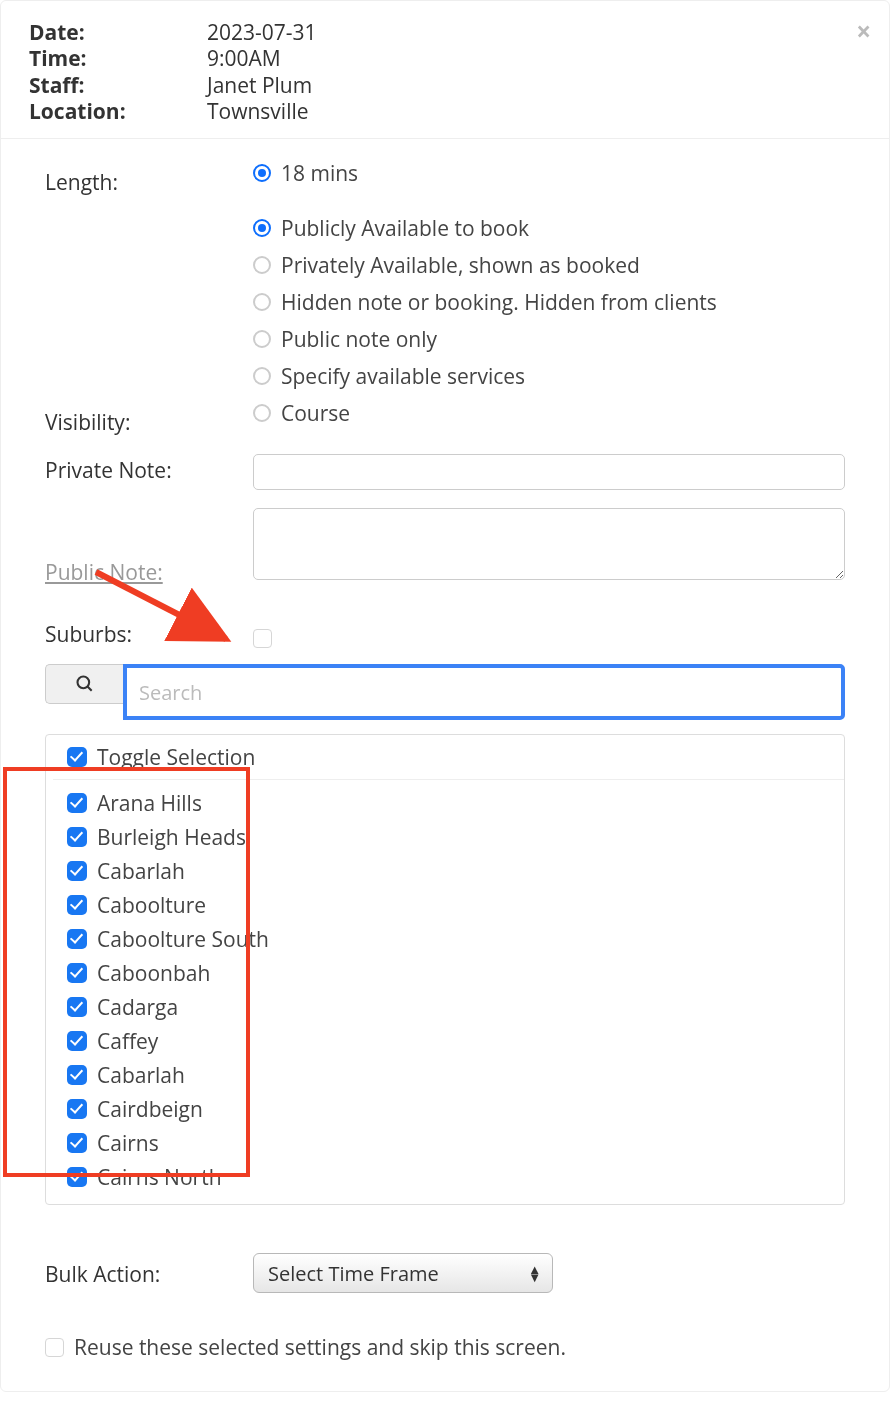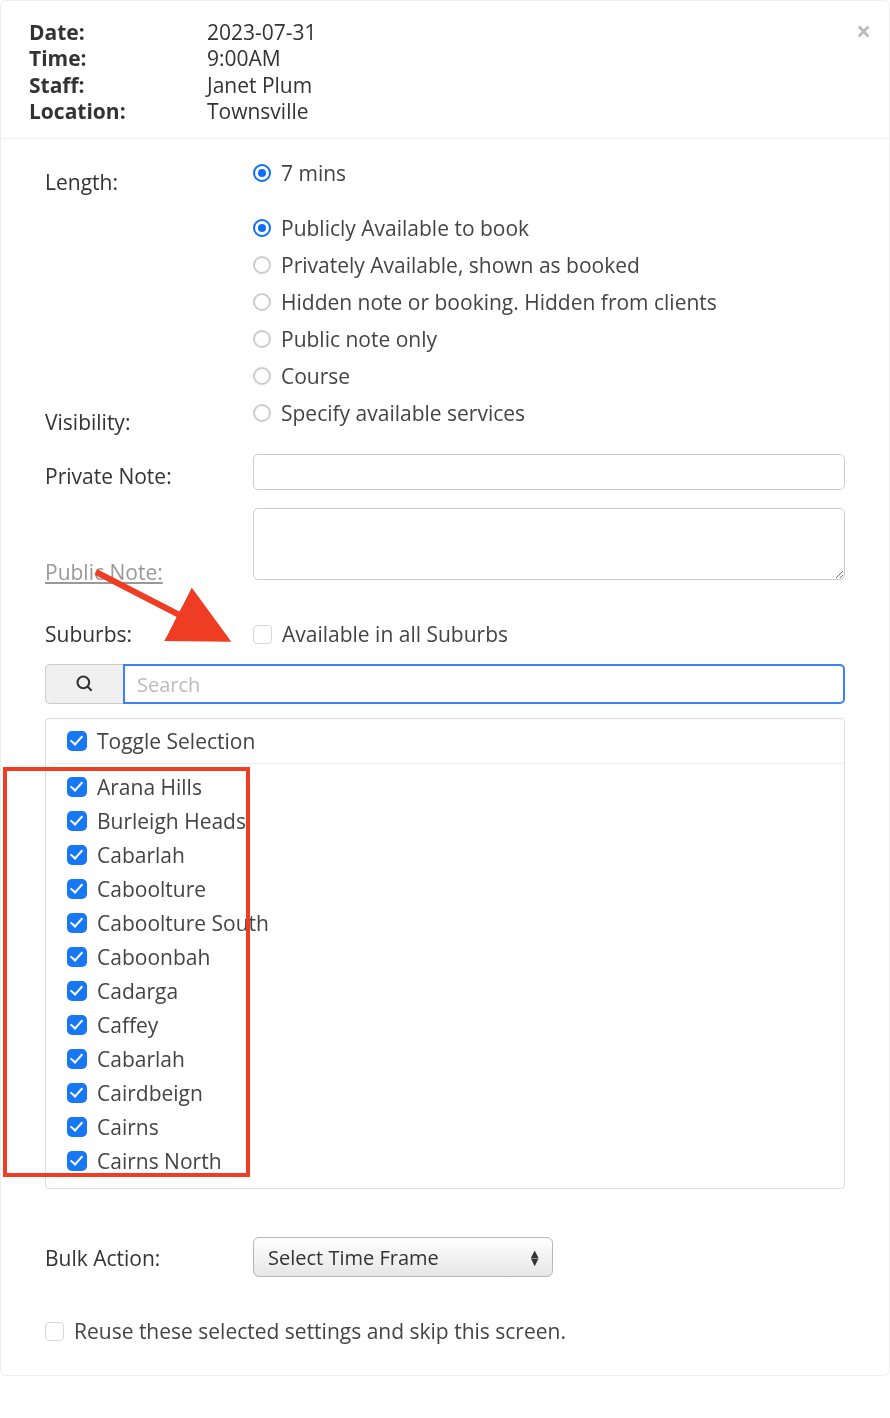--- a/index.html
+++ b/index.html
@@ -123,22 +123,22 @@
     border-right: none;
     border-radius: 5px 0 0 5px;
     background: #f0f0f0;
     display: flex;
     align-items: center;
     justify-content: center;
     color: #333;
   }
   .search-input {
     flex: 1;
-    height: 40px;
-    border: 2px solid #3b82f6;
+    height: 56px;
+    border: 4px solid #3b82f6;
     border-radius: 0 5px 5px 0;
     padding: 0 12px;
     font-size: 20px;
     font-family: inherit;
     color: #555;
   }
   .search-input::placeholder { color: #bbb; }
   .list-box {
     border: 1px solid #ddd;
     border-radius: 4px;
@@ -249,21 +249,21 @@
     </div>
   </div>
 
   <div class="body" style="position:relative;">
 
     <div class="form-row">
       <div class="form-label">Length:</div>
       <div class="form-content">
         <label class="radio-line">
           <input type="radio" name="length" checked="" style="">
-          <span>7 mins</span>
+          <span>18 mins</span>
         </label>
       </div>
     </div>
 
     <div class="form-row">
       <div class="form-label">Visibility:</div>
       <div class="form-content">
         <label class="radio-line">
             <input type="radio" name="vis" checked="" style="">
             <span>Publicly Available to book</span>
@@ -275,30 +275,30 @@
         <label class="radio-line">
             <input type="radio" name="vis" style="">
             <span>Hidden note or booking. Hidden from clients</span>
           </label>
         <label class="radio-line">
             <input type="radio" name="vis" style="">
             <span>Public note only</span>
           </label>
         <label class="radio-line">
             <input type="radio" name="vis" style="">
+            <span>Specify available services</span>
+          </label>
+        <label class="radio-line">
+            <input type="radio" name="vis" style="">
             <span>Course</span>
           </label>
-        <label class="radio-line">
-            <input type="radio" name="vis" style="">
-            <span>Specify available services</span>
-          </label>
-      </div>
-    </div>
-
-    <div class="form-row" style="align-items:flex-end;">
+      </div>
+    </div>
+
+    <div class="form-row" style="align-items:flex-start;">
       <div class="form-label">Private Note:</div>
       <div class="form-content">
         <input type="text" class="text-input" style="">
       </div>
     </div>
 
     <div class="form-row">
       <div class="form-label muted">Public Note:</div>
       <div class="form-content">
         <textarea class="textarea" style=""></textarea>
@@ -311,21 +311,20 @@
           <path d="M0,0 L10,5 L0,10 Z" fill="#ef3d23"></path>
         </marker>
       </defs>
       <line x1="5" y1="5" x2="135" y2="72" stroke="#ef3d23" stroke-width="6" marker-end="url(#ah)"></line>
     </svg>
 
     <div class="form-row" style="margin-bottom:8px; margin-top:32px;">
       <div class="form-label">Suburbs:</div>
       <div class="form-content inline-cb">
         <input type="checkbox" class="light-cb" style="">
-        <span>Available in all Suburbs</span>
       </div>
     </div>
 
     <div class="search-group">
       <div class="search-btn">
         <svg width="20" height="20" viewBox="0 0 24 24" fill="none" stroke="#333" stroke-width="2.5">
           <circle cx="10" cy="10" r="7"></circle>
             <line x1="20" y1="20" x2="15" y2="15"></line>
         </svg>
       </div>

